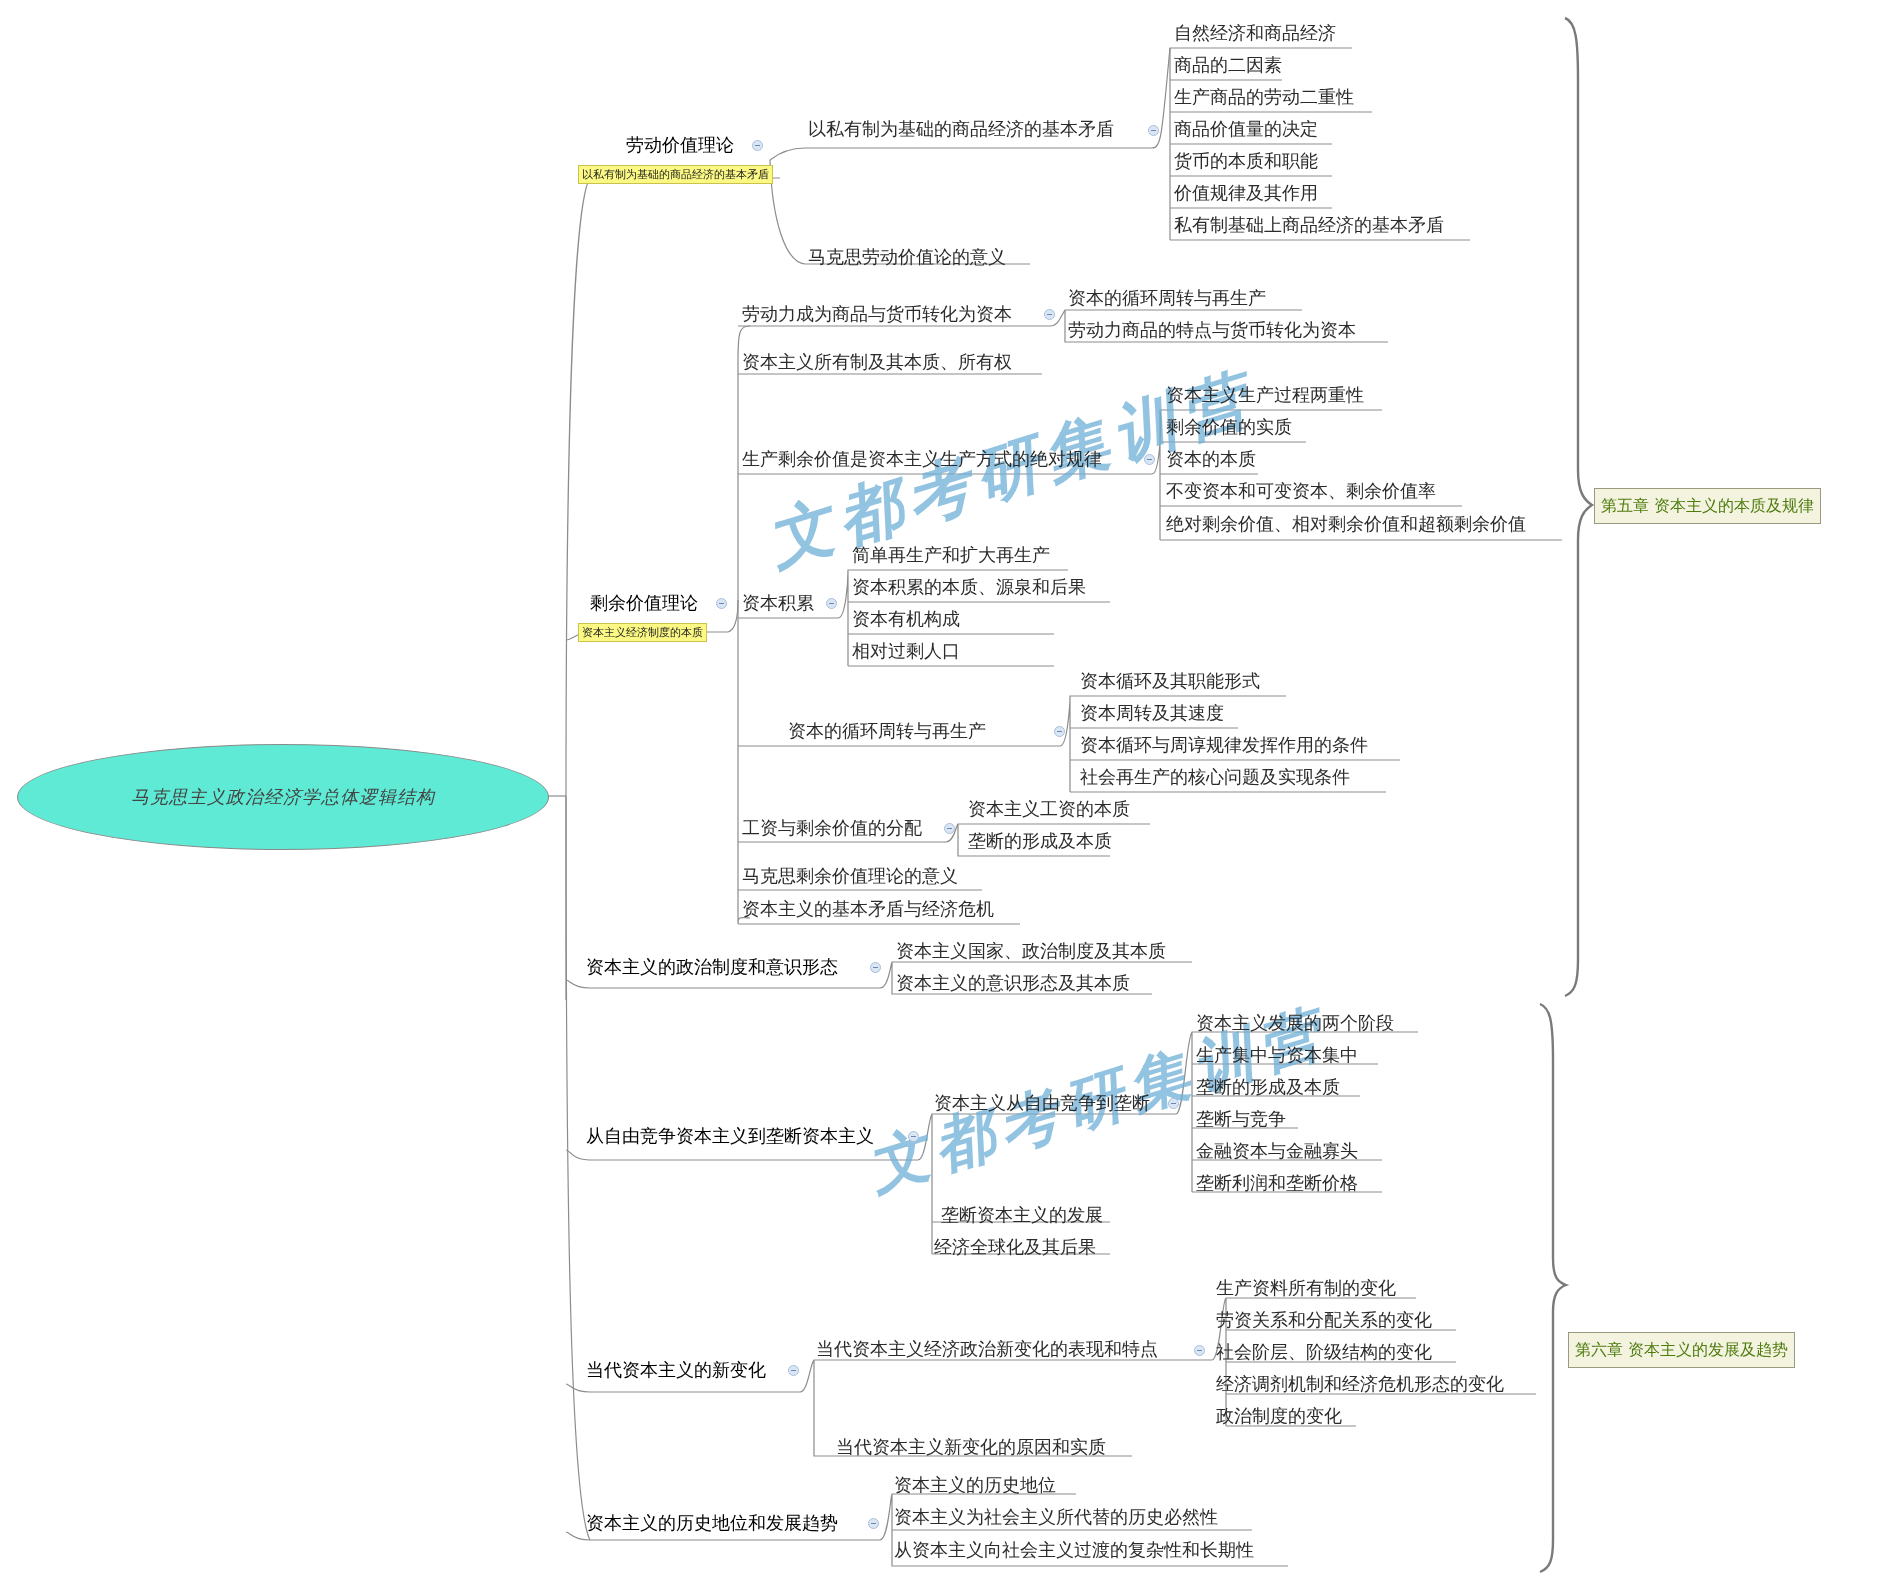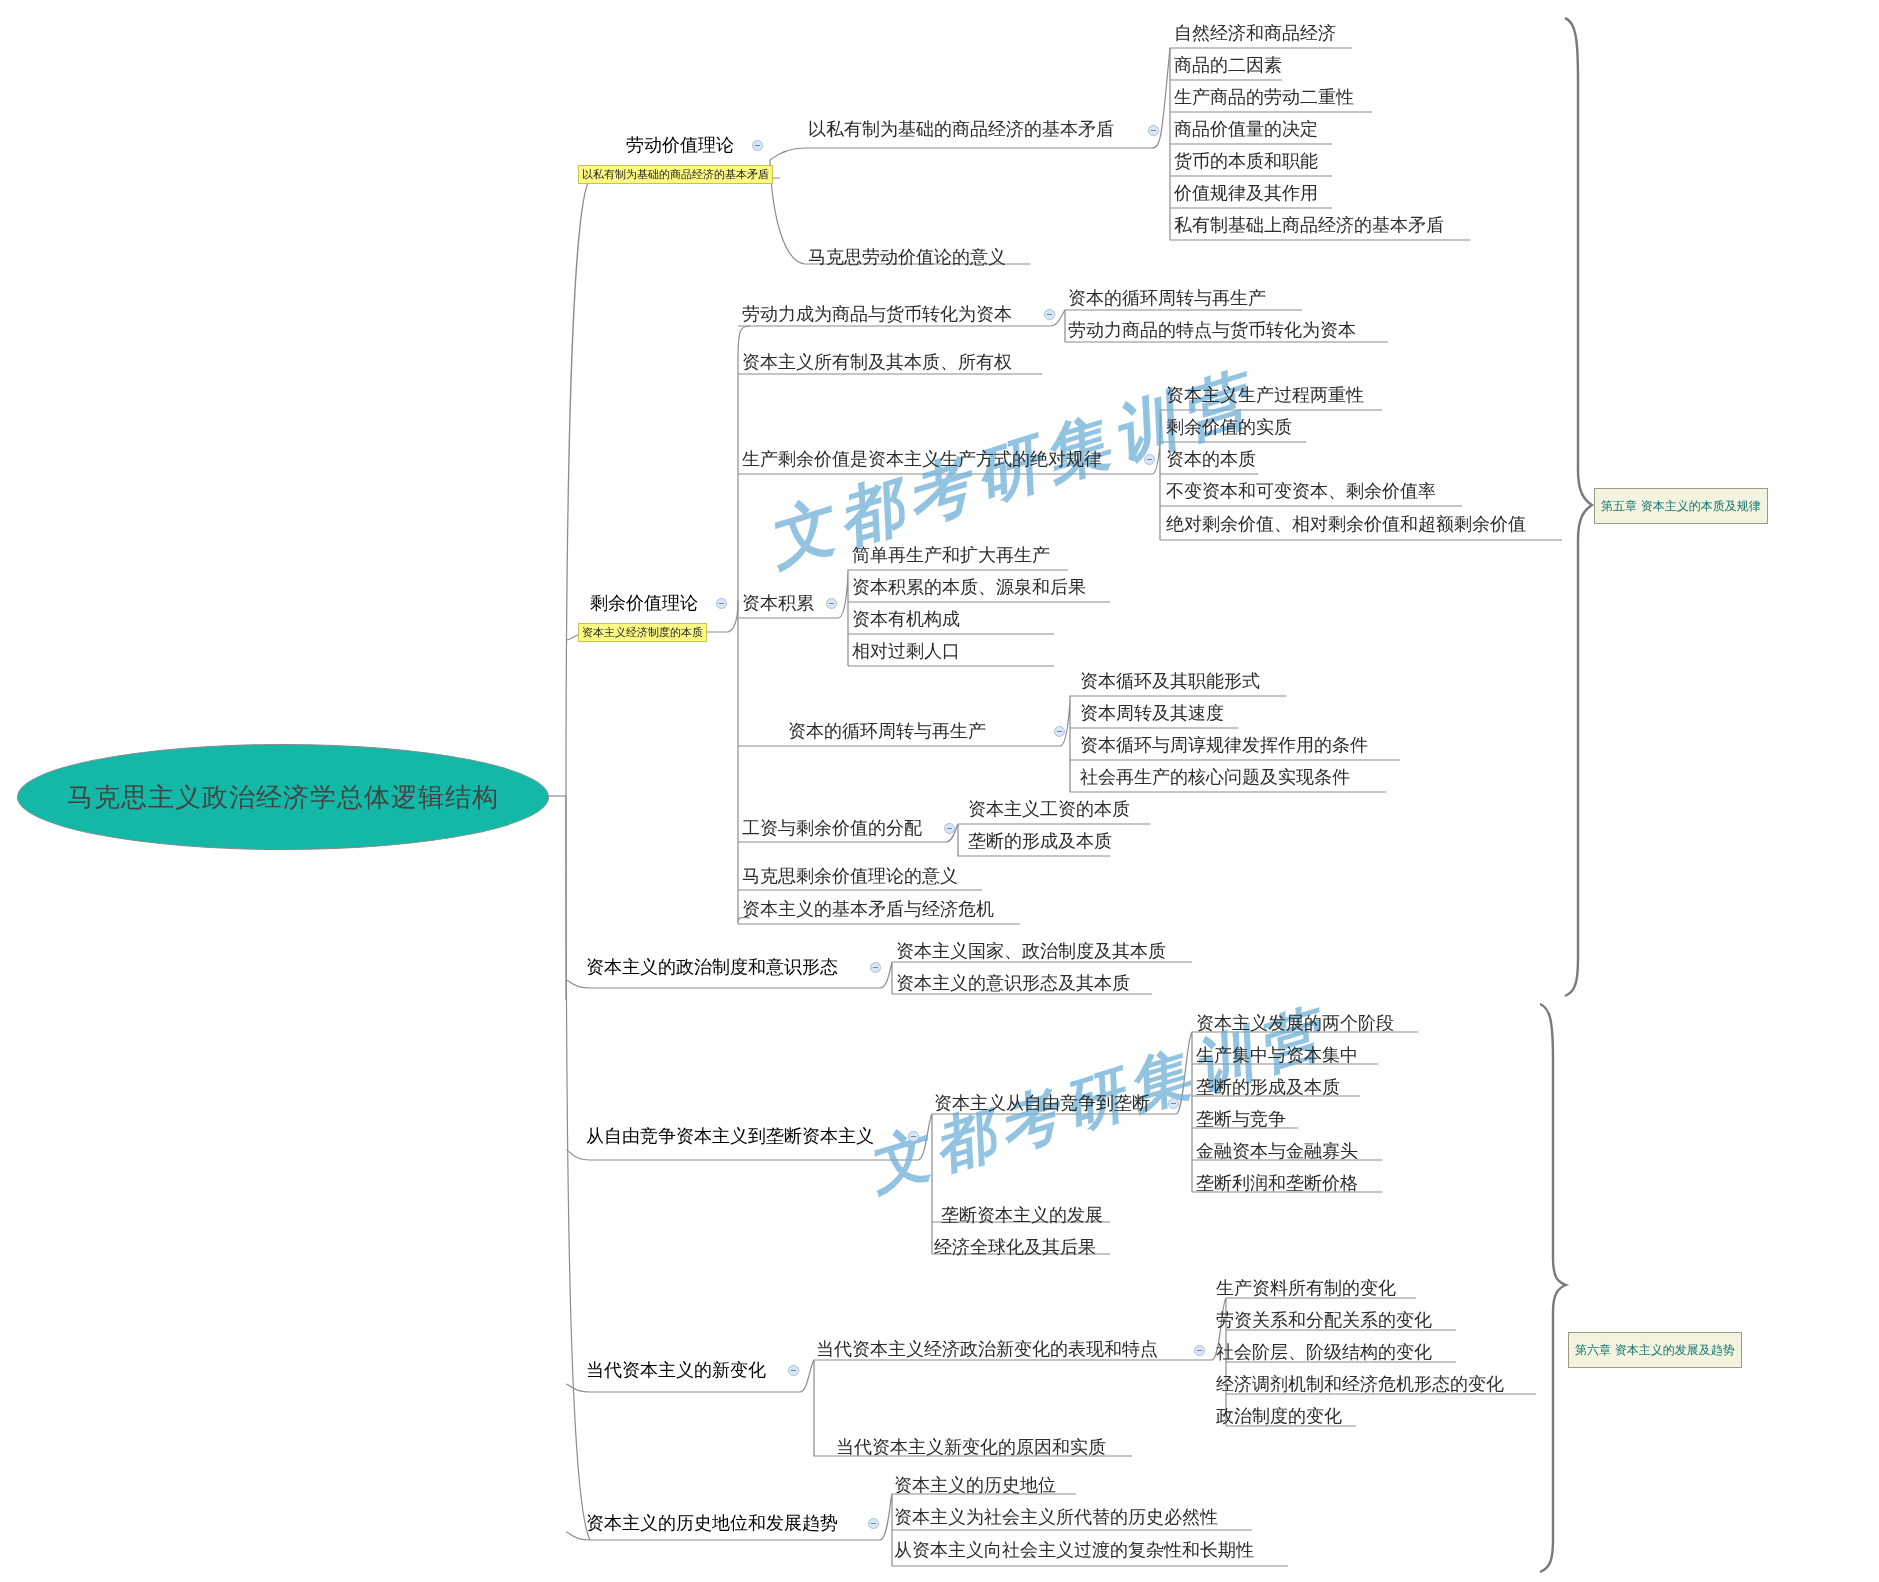--- a/index.html
+++ b/index.html
@@ -3,28 +3,28 @@
 <meta charset="utf-8">
 <style>
   html, body { margin: 0; padding: 0; background: #ffffff; }
   body { width: 1879px; height: 1582px; position: relative; overflow: hidden;
          font-family: "DejaVu Sans", "Liberation Sans", sans-serif; color: #333; }
   #lines { position: absolute; left: 0; top: 0; width: 1879px; height: 1582px; z-index: 1; pointer-events: none; }
   .node { position: absolute; white-space: nowrap; font-size: 18px; line-height: 22px; color: #2b2b2b; z-index: 3; }
   .l1 { color: #000000; }
   .root { position: absolute; left: 17px; top: 744px; width: 530px; height: 104px; border: 1.3px solid #8a8a8a;
           border-radius: 50%; display: flex; align-items: center; justify-content: center;
-          font-size: 26px; color: #444; background: #14b8a6; z-index: 3; letter-spacing: 1px; }
+          font-size: 18px; color: #444; background: #5eead4; z-index: 3; letter-spacing: 1px; font-style: italic; }
   .note { position: absolute; font-size: 11px; line-height: 15px; background: #fbf883; border: 1px solid #c9c34b;
           padding: 1px 3px; color: #222; white-space: nowrap; z-index: 3; }
   .collapse { position: absolute; width: 9px; height: 9px; border-radius: 50%; background: #dbe6f5;
               border: 1px solid #a9bfdd; z-index: 4; }
   .collapse::after { content: ""; position: absolute; left: 2px; right: 2px; top: 4px; height: 1px; background: #6a86b3; }
-  .chapter { position: absolute; font-size: 12px; line-height: 22px; padding: 6px 6px; background: #f4f3df;
-             border: 1px solid #9a9a7e; color: #0f766e; white-space: nowrap; z-index: 3; }
+  .chapter { position: absolute; font-size: 16px; line-height: 22px; padding: 6px 6px; background: #f4f3df;
+             border: 1px solid #9a9a7e; color: #4d7c0f; white-space: nowrap; z-index: 3; }
   .watermark { position: absolute; font-family: "DejaVu Serif", serif; font-style: italic; font-weight: bold;
                color: rgba(110, 175, 215, 0.75); white-space: nowrap; z-index: 2; pointer-events: none;
                transform-origin: left center; letter-spacing: 8px; }
 </style>
 </head>
 <body>
 
 <svg id="lines" xmlns="http://www.w3.org/2000/svg">
   <g fill="none" stroke="#8c8c8c" stroke-width="1.2">
 

